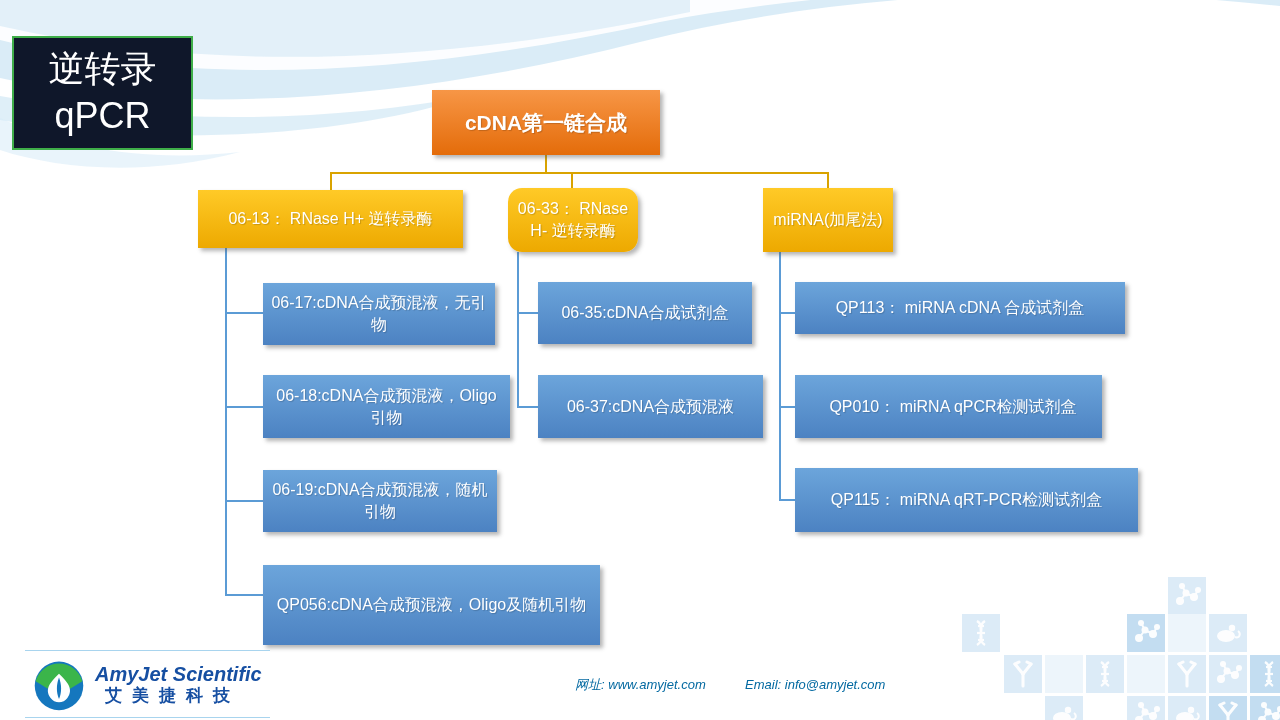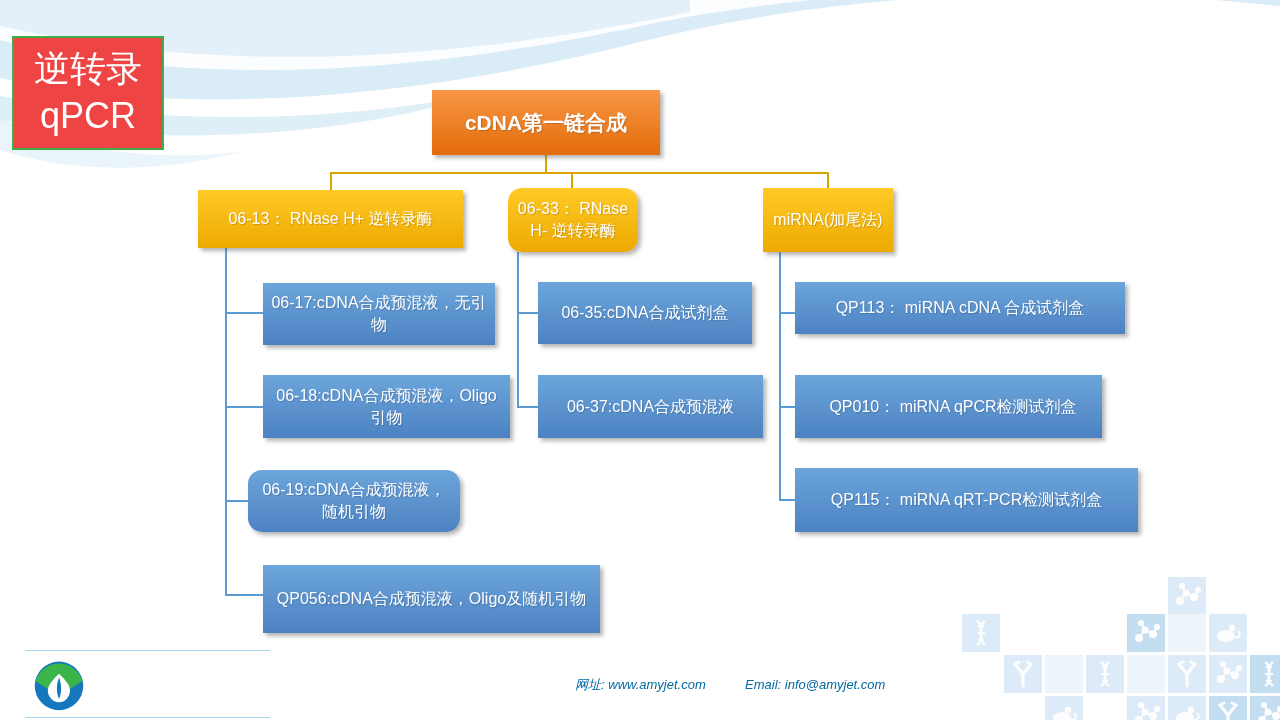--- a/index.html
+++ b/index.html
@@ -6,22 +6,22 @@
   body{
     width:1280px;height:720px;position:relative;overflow:hidden;
     background:#ffffff;
     font-family:"Liberation Sans","DejaVu Sans",sans-serif;
   }
   .abs{position:absolute;}
   
   #swirl{position:absolute;top:0;left:0;width:1280px;height:180px;pointer-events:none;}
   
   .slide-title{
-    left:12px;top:36px;width:152px;height:114px;
-    background:#ef4444;border:2px solid #3fae49;box-sizing:border-box;
+    left:12px;top:36px;width:181px;height:114px;
+    background:#0f172a;border:2px solid #3fae49;box-sizing:border-box;
     color:#ffffff;font-size:36px;line-height:1.3;
     display:flex;align-items:center;justify-content:center;text-align:center;
     white-space:pre-line;
   }
   
   .node{
     box-sizing:border-box;color:#ffffff;text-align:center;
     display:flex;align-items:center;justify-content:center;
     box-shadow:3px 3px 4px rgba(90,90,90,0.45);
     text-shadow:1px 1px 1px rgba(0,0,0,0.18);
@@ -37,22 +37,22 @@
   }
   .node-blue{
     background:linear-gradient(#6ca5db,#4c82c2);
     font-size:16px;line-height:1.35;padding:2px 8px;
   }
   .b1{left:198px;top:190px;width:265px;height:58px;}
   .b2{left:508px;top:188px;width:130px;height:64px;border-radius:14px;}
   .b3{left:763px;top:188px;width:130px;height:64px;padding:2px 0;}
   .c11{left:263px;top:283px;width:232px;height:62px;}
   .c12{left:263px;top:375px;width:247px;height:63px;}
-  .c13{left:248px;top:470px;width:212px;height:62px;border-radius:14px;}
-  .c14{left:263px;top:565px;width:337px;height:68px;}
+  .c13{left:263px;top:470px;width:234px;height:62px;}
+  .c14{left:263px;top:565px;width:337px;height:80px;}
   .c21{left:538px;top:282px;width:214px;height:62px;}
   .c22{left:538px;top:375px;width:225px;height:63px;}
   .c31{left:795px;top:282px;width:330px;height:52px;}
   .c32{left:795px;top:375px;width:307px;height:63px;padding-left:17px;}
   .c33{left:795px;top:468px;width:343px;height:64px;}
   
   .line{position:absolute;}
   .gold-line{background:#d9a300;}
   .blue-line{background:#5b9bd5;}
   
@@ -131,20 +131,24 @@
 <div class="abs node node-blue c32">QP010： miRNA qPCR检测试剂盒</div>
 <div class="abs node node-blue c33">QP115： miRNA qRT-PCR检测试剂盒</div>
 
 <div class="abs logo-block">
   <svg width="56" height="58" viewBox="0 0 60 62">
     <circle cx="30" cy="33" r="26" fill="#1577be"></circle>
     <path d="M5 28 A26 26 0 0 1 55 28 L42 36 Q30 16 18 36 Z" fill="#3bb54a"></path>
     <path d="M30 20 C39 29 46 36 39 46 C35 52 25 52 21 46 C14 36 21 29 30 20 Z" fill="#ffffff"></path>
     <path d="M30 24 C33 32 33 40 30 47 C27 40 27 32 30 24 Z" fill="#1577be"></path>
   </svg>
+  <div class="logo-text">
+    <span class="logo-title">AmyJet Scientific</span>
+    <span class="logo-subtitle">艾美捷科技</span>
+  </div>
 </div>
 
 <div class="abs footer-contact">
   <span>网址:</span>
   <span>www.amyjet.com</span>
   <span class="gap"></span>
   <span>Email:</span>
   <span>info@amyjet.com</span>
 </div>
 

